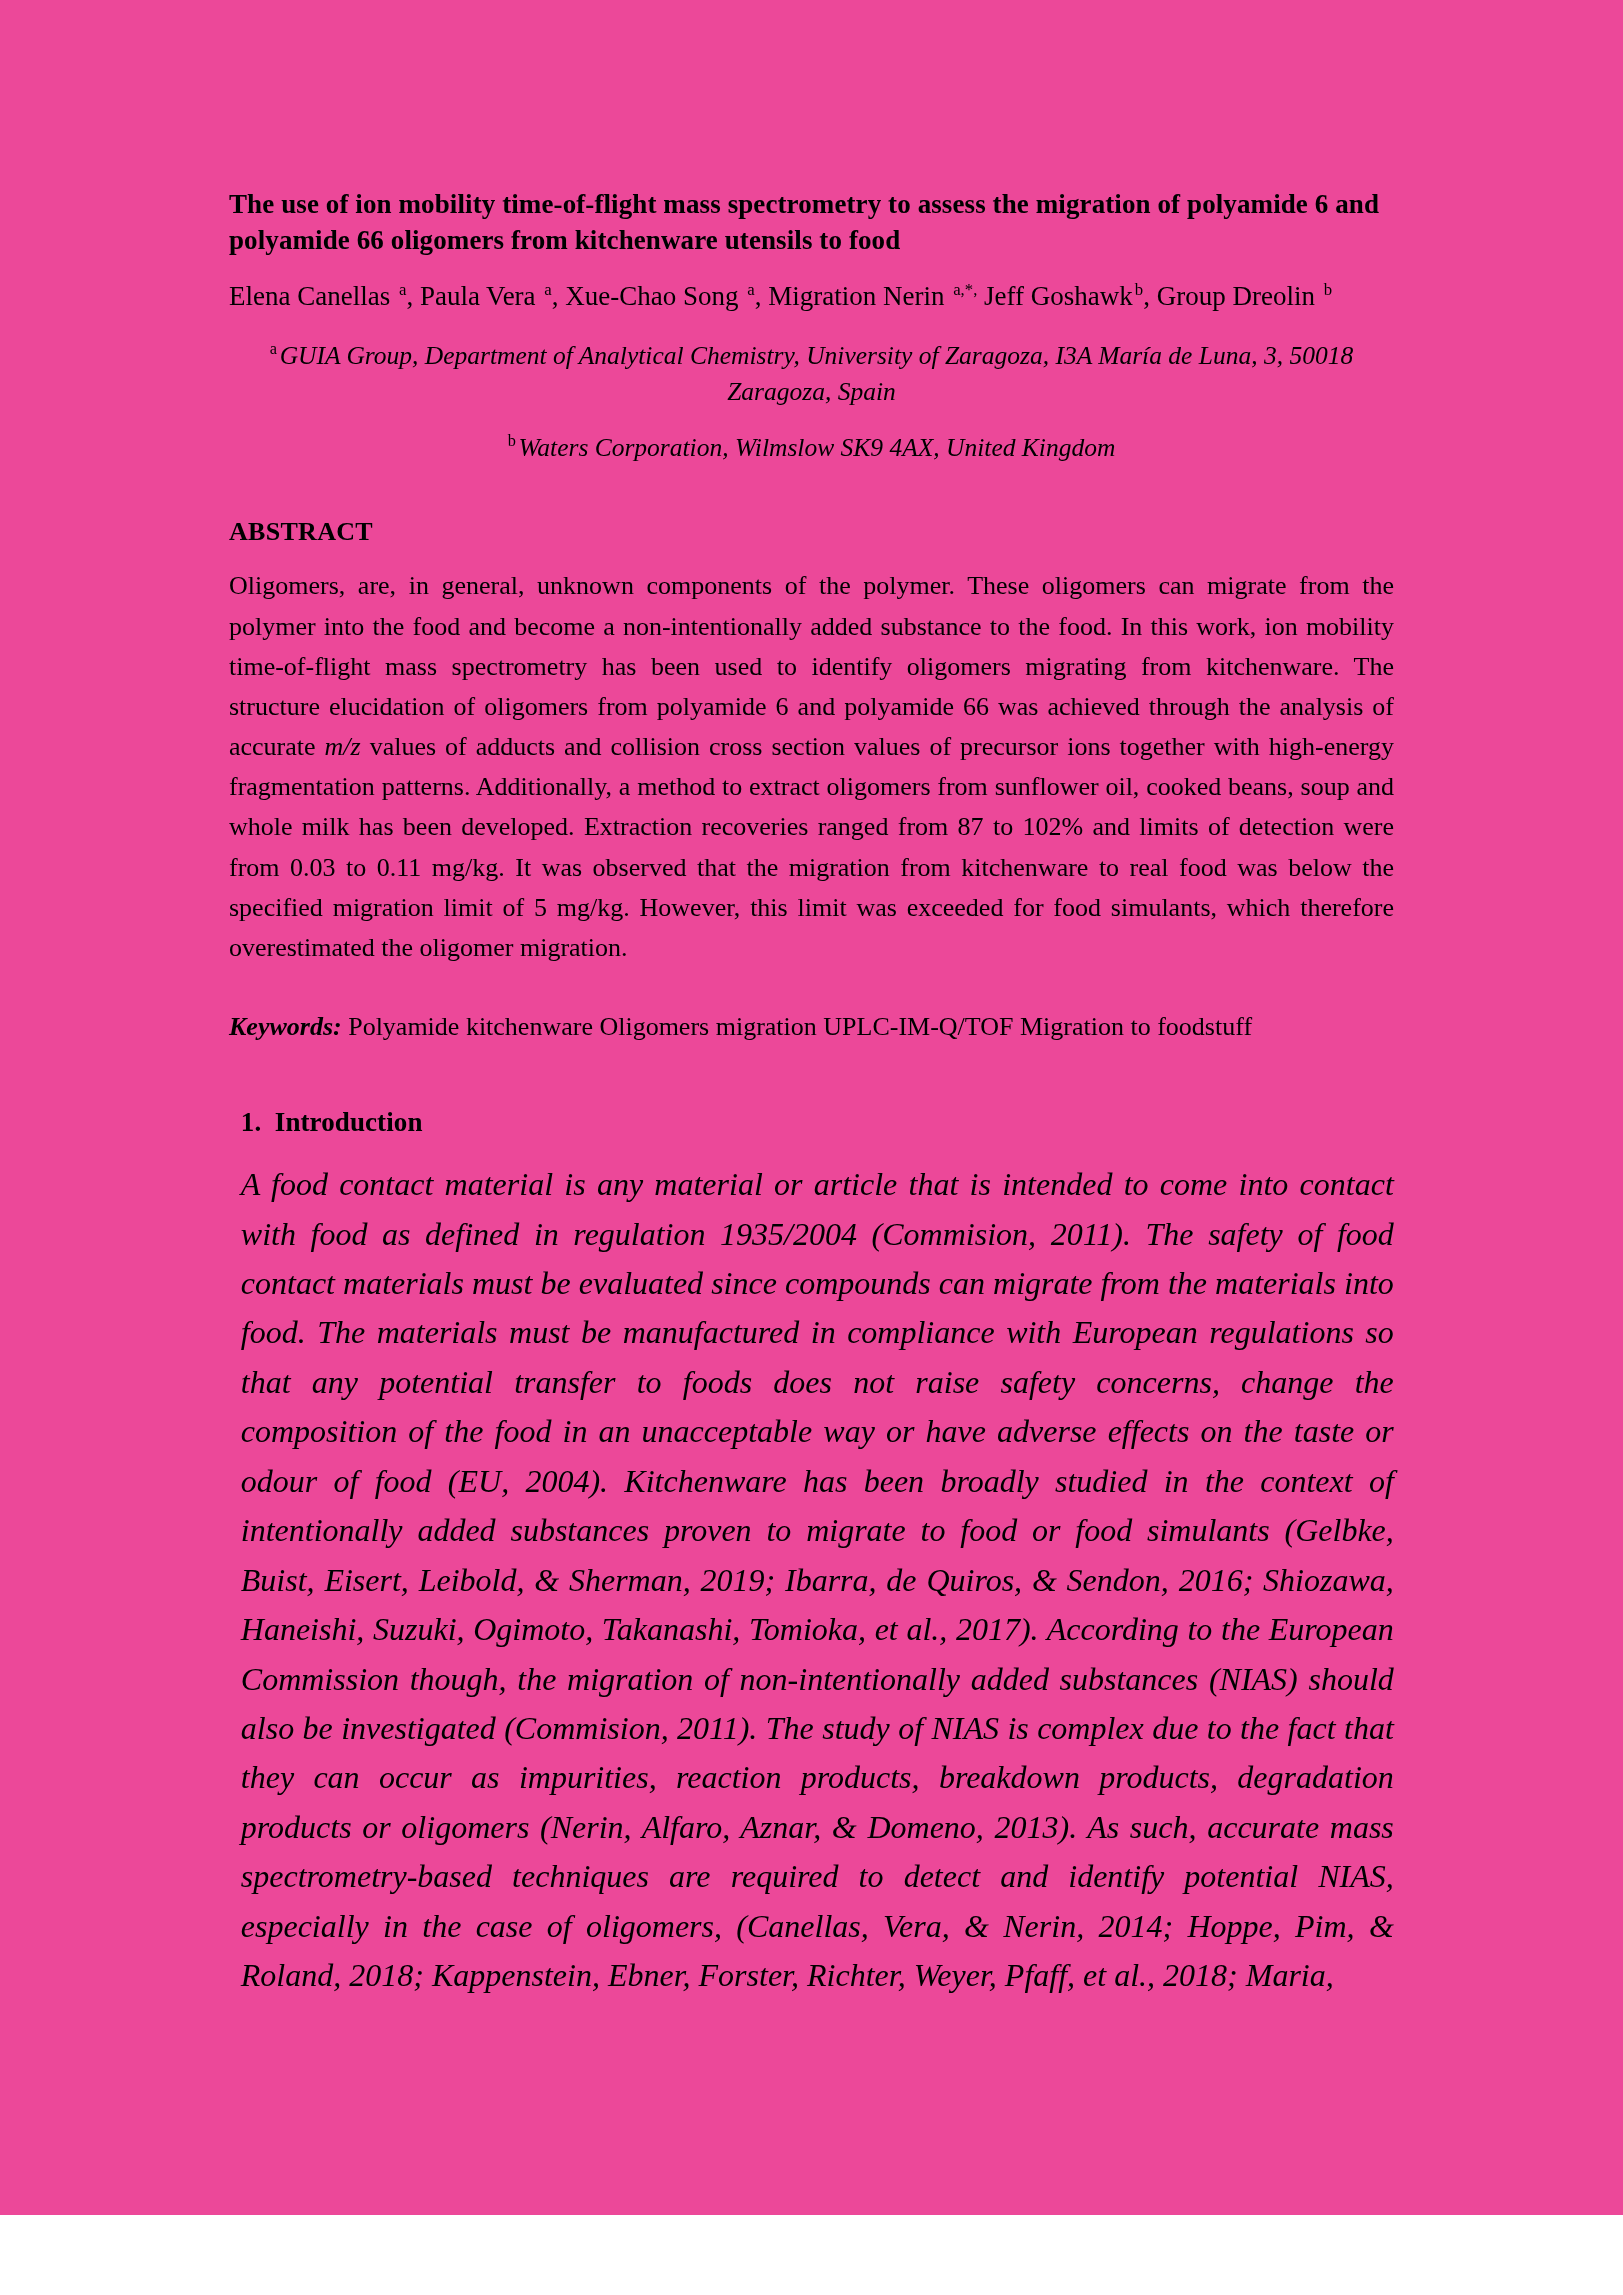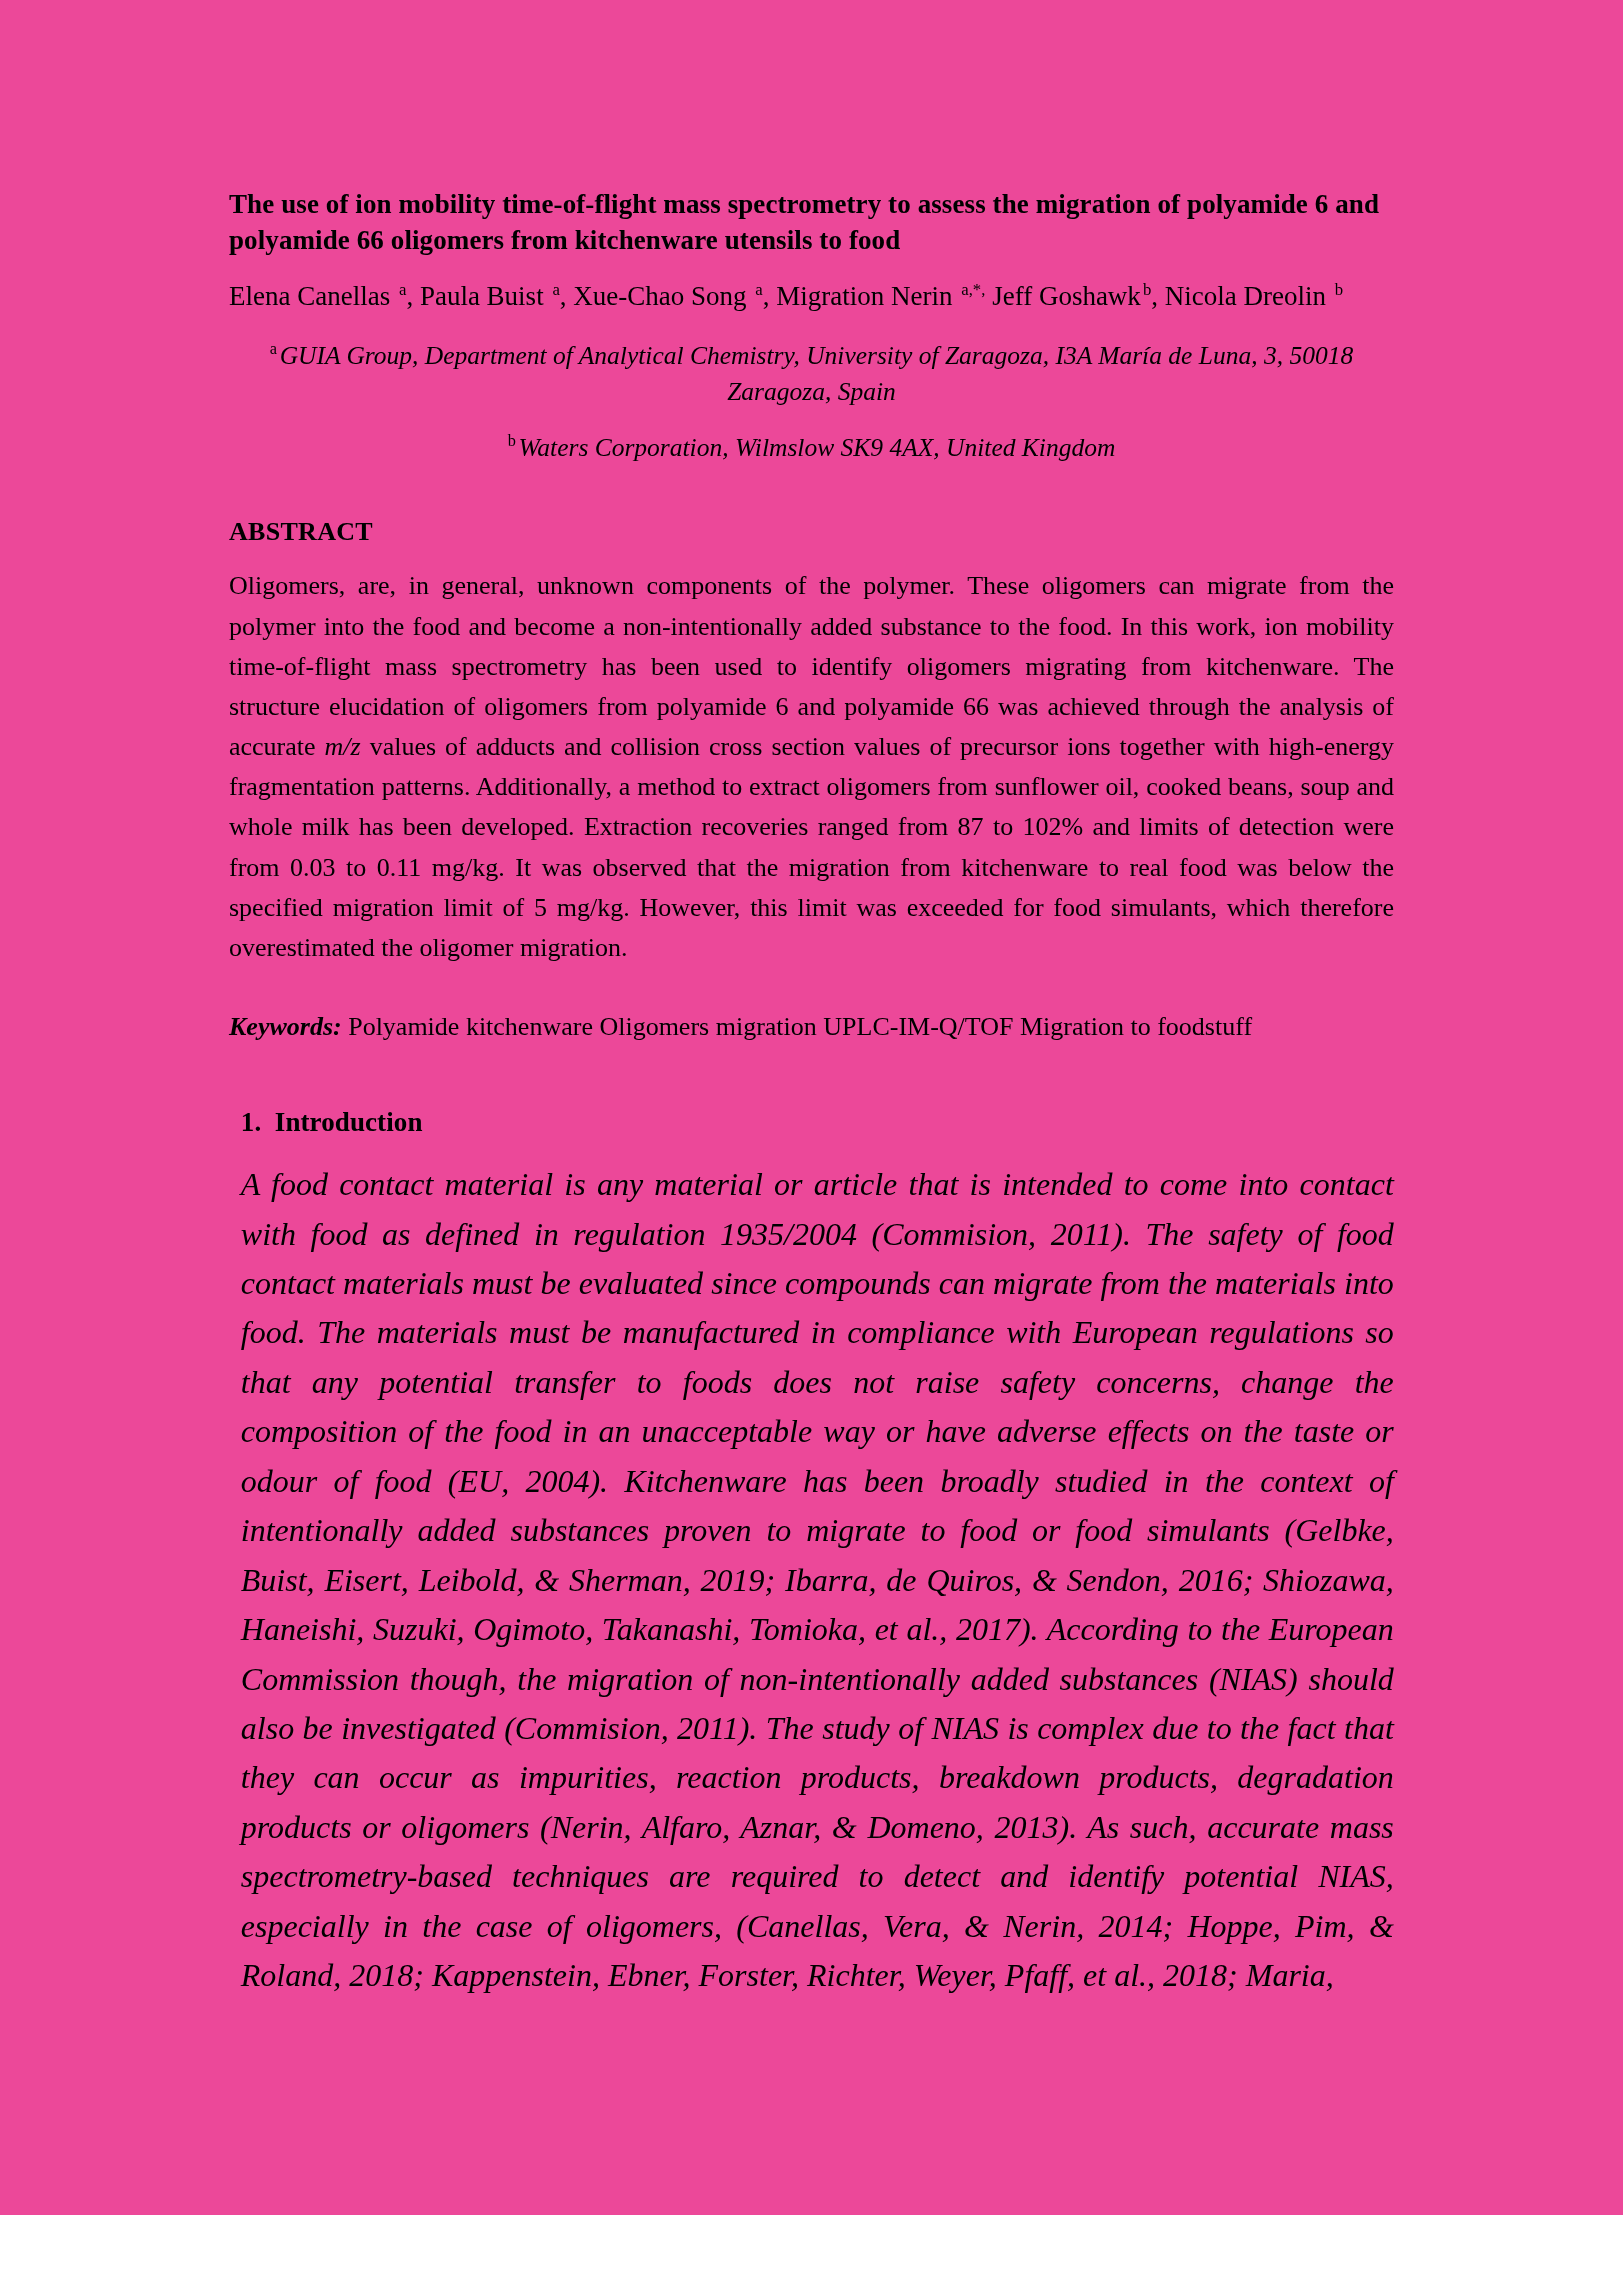--- a/index.html
+++ b/index.html
@@ -110,21 +110,21 @@
   .ital { font-style: italic; }
 </style>
 </head>
 <body>
 
 <div class="page">
   <div class="content">
 
     <h1 class="title">The use of ion mobility time-of-flight mass spectrometry to assess the migration of polyamide 6 and polyamide 66 oligomers from kitchenware utensils to food</h1>
 
-    <p class="authors"><span>Elena Canellas </span><sup>a</sup><span>, Paula Buist </span><sup>a</sup><span>, Xue-Chao Song </span><sup>a</sup><span>, Migration Nerin </span><sup>a,*,</sup><span> Jeff Goshawk</span><sup>b</sup><span>, Nicola Dreolin </span><sup>b</sup></p>
+    <p class="authors"><span>Elena Canellas </span><sup>a</sup><span>, Paula Vera </span><sup>a</sup><span>, Xue-Chao Song </span><sup>a</sup><span>, Migration Nerin </span><sup>a,*,</sup><span> Jeff Goshawk</span><sup>b</sup><span>, Group Dreolin </span><sup>b</sup></p>
 
     <p class="affiliation"><span class="mark">a</span><span>GUIA Group, Department of Analytical Chemistry, University of Zaragoza, I3A María de Luna, 3, 50018 Zaragoza, Spain</span></p>
 
     <p class="affiliation"><span class="mark">b</span><span>Waters Corporation, Wilmslow SK9 4AX, United Kingdom</span></p>
 
     <h2 class="abstract-heading">ABSTRACT</h2>
 
     <p class="abstract-body"><span>Oligomers, are, in general, unknown components of the polymer. These oligomers can migrate from the polymer into the food and become a non-intentionally added substance to the food. In this work, ion mobility time-of-flight mass spectrometry has been used to identify oligomers migrating from kitchenware. The structure elucidation of oligomers from polyamide 6 and polyamide 66 was achieved through the analysis of accurate </span><span class="ital">m/z</span><span> values of adducts and collision cross section values of precursor ions together with high-energy fragmentation patterns. Additionally, a method to extract oligomers from sunflower oil, cooked beans, soup and whole milk has been developed. Extraction recoveries ranged from 87 to 102% and limits of detection were from 0.03 to 0.11 mg/kg. It was observed that the migration from kitchenware to real food was below the specified migration limit of 5 mg/kg. However, this limit was exceeded for food simulants, which therefore overestimated the oligomer migration.</span></p>
 
     <p class="keywords"><span class="kw-label">Keywords:</span><span> Polyamide kitchenware Oligomers migration UPLC-IM-Q/TOF Migration to foodstuff</span></p>

